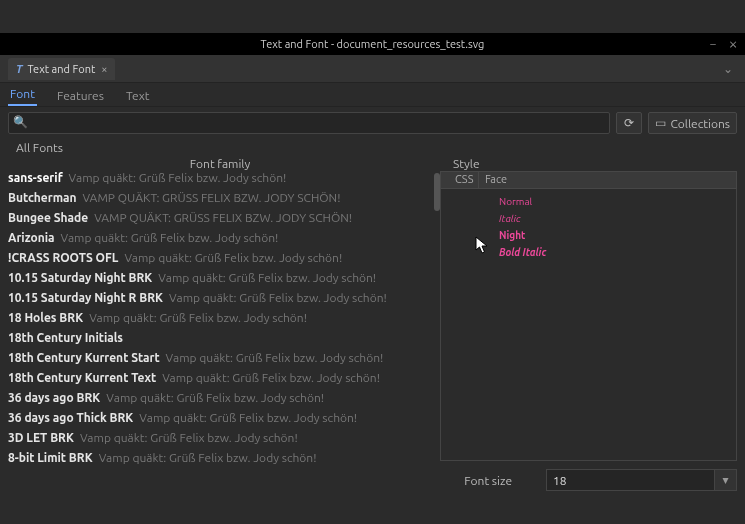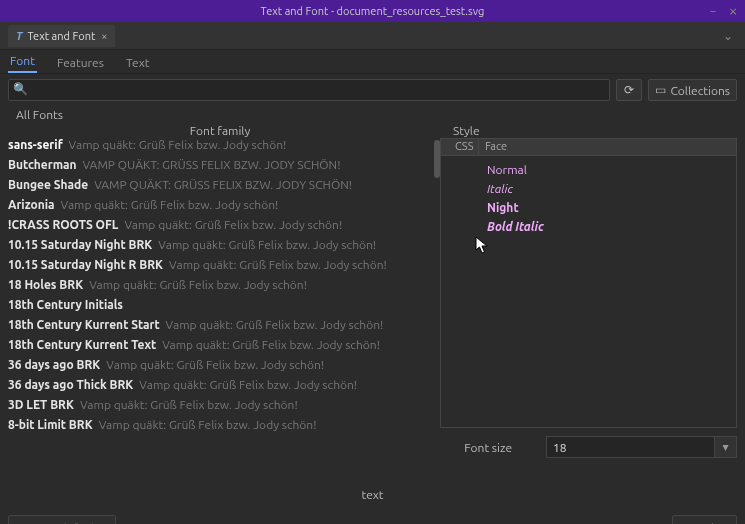--- a/index.html
+++ b/index.html
@@ -1,18 +1,18 @@
 <!DOCTYPE html>
 <html><head>
 <meta charset="utf-8">
 <style>
   * { box-sizing: border-box; margin: 0; padding: 0; font-family: "Segoe UI", "Ubuntu", sans-serif; }
   body { width: 745px; height: 524px; background: #2b2b2b; color: #c8c8c8; font-size: 12px; overflow: hidden; position: relative; }
   
-  .titlebar { height: 22px; background: #4c1d95; display: flex; align-items: center; justify-content: center; position: relative; }
+  .titlebar { height: 22px; background: #000000; display: flex; align-items: center; justify-content: center; position: relative; margin-top: 33px; }
   .titlebar .title { font-size: 11px; color: #cccccc; }
   .titlebar .ctrls { position: absolute; right: 6px; display: flex; gap: 8px; align-items: center; }
   .titlebar .ctrls span { width: 12px; height: 12px; display: inline-flex; align-items: center; justify-content: center; color: #888; font-size: 11px; cursor: pointer; }
   
   .tabbar { height: 28px; background: #333333; display: flex; align-items: center; padding: 0 8px; justify-content: space-between; border-bottom: 1px solid #232323; }
   .doctab { display: flex; align-items: center; background: #3d3d3d; height: 22px; padding: 0 8px; border-radius: 3px 3px 0 0; font-size: 11px; color: #ddd; }
   .doctab .tabicon { color: #7aa3e0; margin-right: 5px; font-weight: bold; font-style: italic; }
   .doctab .closex { margin-left: 6px; color: #aaa; cursor: pointer; }
   .chev { color: #888; cursor: pointer; padding: 4px; }
   
@@ -39,21 +39,21 @@
   .fontrow { display: flex; align-items: baseline; height: 20px; gap: 6px; white-space: nowrap; }
   .fontname { color: #e6e6e6; font-size: 12px; font-weight: bold; }
   .fontname.sel { color: #ffffff; }
   .preview { color: #777; font-size: 12px; }
   
   .style-head { font-size: 12px; padding: 1px 4px; color: #bbb; margin-left: 9px; }
   .style-table-head { display: flex; height: 18px; background: #3a3a3a; border: 1px solid #474747; font-size: 11px; color: #aaa; }
   .sth-css { width: 38px; padding: 1px 14px; border-right: 1px solid #474747; }
   .sth-face { flex: 1; padding: 1px 6px; }
   .facelist { border: 1px solid #444; border-top: none; flex: 1; padding: 4px 0; }
-  .facerow { padding: 3px 6px 3px 46px; color: #f0abfc; font-size: 12px; cursor: pointer; }
+  .facerow { padding: 3px 6px 3px 58px; color: #ec4899; font-size: 10px; cursor: pointer; }
   .fi { font-style: italic; }
   .fb { font-weight: bold; }
   
   .sizewrap { display: flex; align-items: center; gap: 10px; padding: 8px 0 0 0; }
   .sizewrap label { font-size: 12px; color: #bbb; width: 72px; text-align: right; }
   .sizeinput { flex: 1; display: flex; padding-left: 24px; }
   .sizeinput input { flex: 1; height: 22px; background: #252525; border: 1px solid #444; color: #ddd; padding: 0 6px; font-size: 12px; }
   .sizeinput .dd { width: 22px; height: 22px; background: #333; border: 1px solid #444; border-left: none; display: flex; align-items: center; justify-content: center; color: #999; cursor: pointer; }
   
   .textlabel { text-align: center; padding: 30px 0 8px; color: #bbb; font-size: 12px; }

